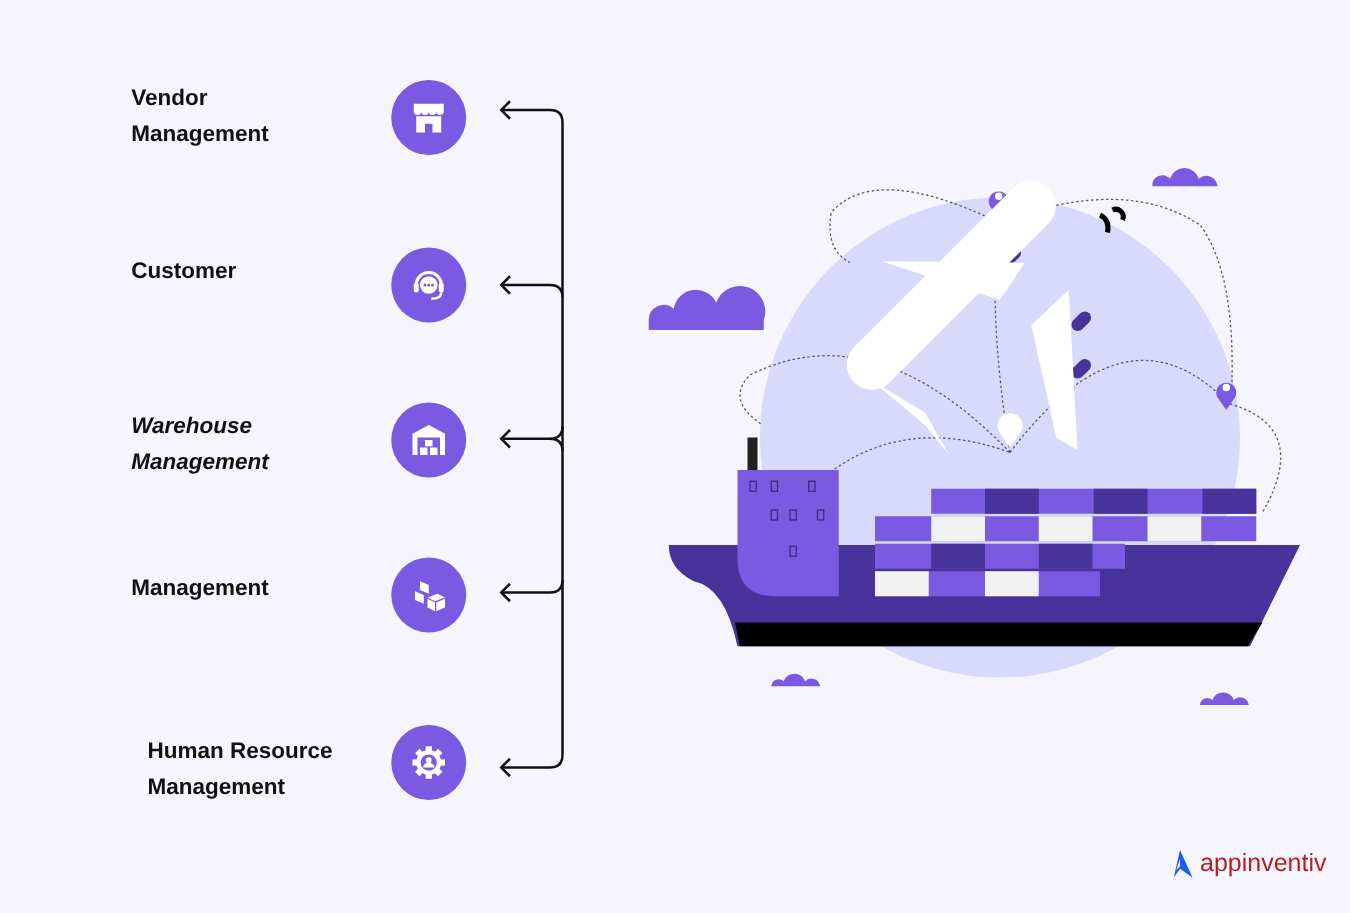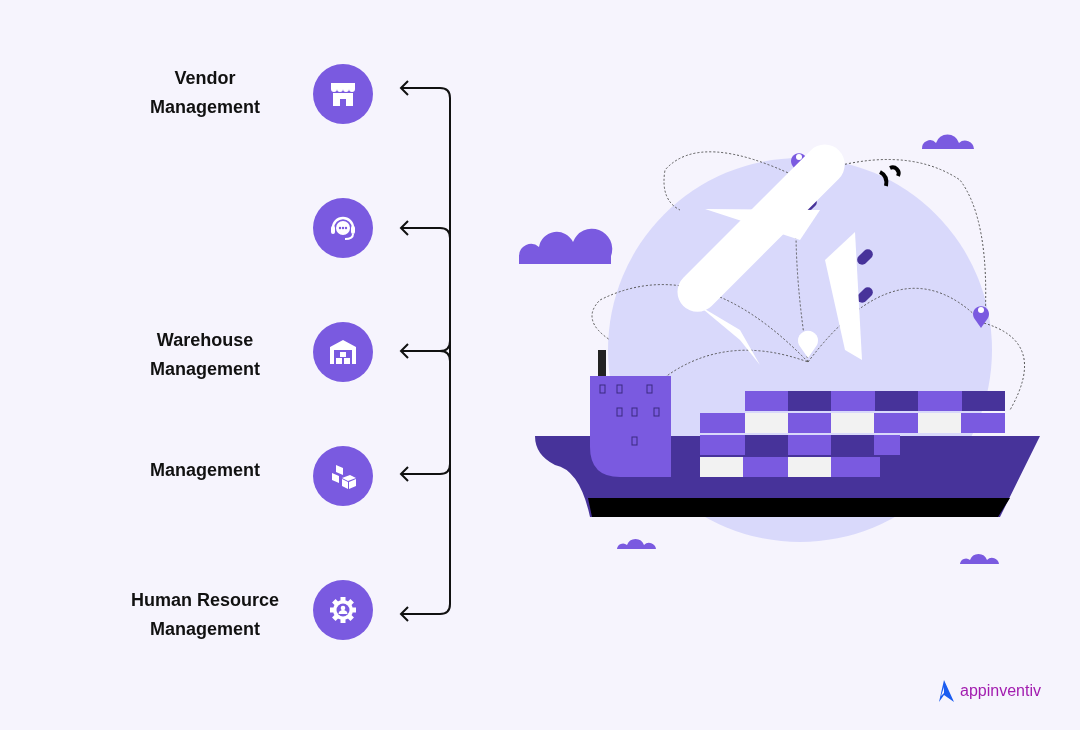--- a/index.html
+++ b/index.html
@@ -1,23 +1,23 @@
 <!DOCTYPE html>
 <html><head>
 <meta charset="utf-8">
 <style>
   html, body { margin:0; padding:0; }
   body { width:1080px; height:730px; background:#f6f4fd; position:relative; overflow:hidden; font-family:"Liberation Sans", sans-serif; }
-  .label { position:absolute; width:200px; text-align:center; font-size:18px; font-weight:bold; color:#111; line-height:29px; }
+  .label { position:absolute; width:200px; text-align:left; font-size:18px; font-weight:bold; color:#111; line-height:29px; }
   .label span { display:block; }
   .circle { position:absolute; width:60px; height:60px; border-radius:50%; background:#7a5ae0; }
   .circle svg { position:absolute; left:15px; top:15px; }
   #connectors, #illustration { position:absolute; left:0; top:0; }
   .logo { position:absolute; left:932px; top:678px; display:flex; align-items:center; }
-  .logo-text { font-size:16px; color:#a21caf; margin-left:4px; }
+  .logo-text { font-size:20px; color:#b91c1c; margin-left:4px; }
 </style>
 </head>
 <body>
 
 <svg id="connectors" width="1080" height="730">
   <g fill="none" stroke="#111" stroke-width="2">
     <path d="M401 88 H440 Q450 88 450 98 V604 Q450 614 440 614 H401"></path>
     <path d="M401 228 H440 Q450 228 450 238"></path>
     <path d="M401 351 H440 Q450 351 450 341 M440 351 Q450 351 450 361"></path>
     <path d="M401 474 H440 Q450 474 450 464"></path>
@@ -34,35 +34,36 @@
     <span>Management</span>
 </div>
 <div class="circle" style="left:313px;top:64px;">
   <svg width="30" height="30" viewBox="0 0 30 30">
       <path d="M3 4h24v6a3 3 0 0 1-6 0 3 3 0 0 1-6 0 3 3 0 0 1-6 0 3 3 0 0 1-6 0z" fill="#fff"></path>
       <path d="M5 14h20v13h-7v-7h-6v7H5z" fill="#fff"></path>
     </svg>
 </div>
 
 <div class="label" style="left:105px;top:202px;">
+  <span>Customer</span>
 </div>
 <div class="circle" style="left:313px;top:198px;">
   <svg width="30" height="30" viewBox="0 0 30 30">
       <path d="M5 15a10 10 0 0 1 20 0" stroke="#fff" stroke-width="2.5" fill="none"></path>
       <rect x="3" y="13" width="4" height="8" rx="2" fill="#fff"></rect>
       <rect x="23" y="13" width="4" height="8" rx="2" fill="#fff"></rect>
       <circle cx="15" cy="15" r="7" fill="#fff"></circle>
       <circle cx="12" cy="15" r="1.2" fill="#7a5ae0"></circle>
       <circle cx="15" cy="15" r="1.2" fill="#7a5ae0"></circle>
       <circle cx="18" cy="15" r="1.2" fill="#7a5ae0"></circle>
       <path d="M25 21q0 5-8 5" stroke="#fff" stroke-width="2" fill="none"></path>
     </svg>
 </div>
 
-<div class="label" style="left:105px;top:326px;">
+<div class="label" style="left:105px;top:326px;font-style:italic;">
   <span>Warehouse</span>
     <span>Management</span>
 </div>
 <div class="circle" style="left:313px;top:322px;">
   <svg width="30" height="30" viewBox="0 0 30 30">
       <path d="M2 10L15 3l13 7v17h-4V13H6v14H2z" fill="#fff"></path>
       <rect x="12" y="15" width="6" height="5" fill="#fff"></rect>
       <rect x="8" y="21" width="6" height="6" fill="#fff"></rect>
       <rect x="16" y="21" width="6" height="6" fill="#fff"></rect>
     </svg>
@@ -74,21 +75,21 @@
 <div class="circle" style="left:313px;top:446px;">
   <svg width="30" height="30" viewBox="0 0 30 30">
       <path d="M8 4l7 3v7l-7-3z" fill="#fff"></path>
       <path d="M4 12l7 3v7l-7-3z" fill="#fff"></path>
       <path d="M14 17l8-3 6 3-8 3z" fill="#fff"></path>
       <path d="M14 18l6 3v7l-6-3z" fill="#fff"></path>
       <path d="M21 21l7-3v7l-7 3z" fill="#fff"></path>
     </svg>
 </div>
 
-<div class="label" style="left:105px;top:586px;">
+<div class="label" style="left:118px;top:586px;">
   <span>Human Resource</span>
     <span>Management</span>
 </div>
 <div class="circle" style="left:313px;top:580px;">
   <svg width="30" height="30" viewBox="0 0 30 30">
       <g fill="#fff">
         <circle cx="15" cy="15" r="10"></circle>
         <rect x="12.5" y="2" width="5" height="26"></rect>
         <rect x="2" y="12.5" width="26" height="5"></rect>
         <rect x="12.5" y="2" width="5" height="26" transform="rotate(45 15 15)"></rect>

